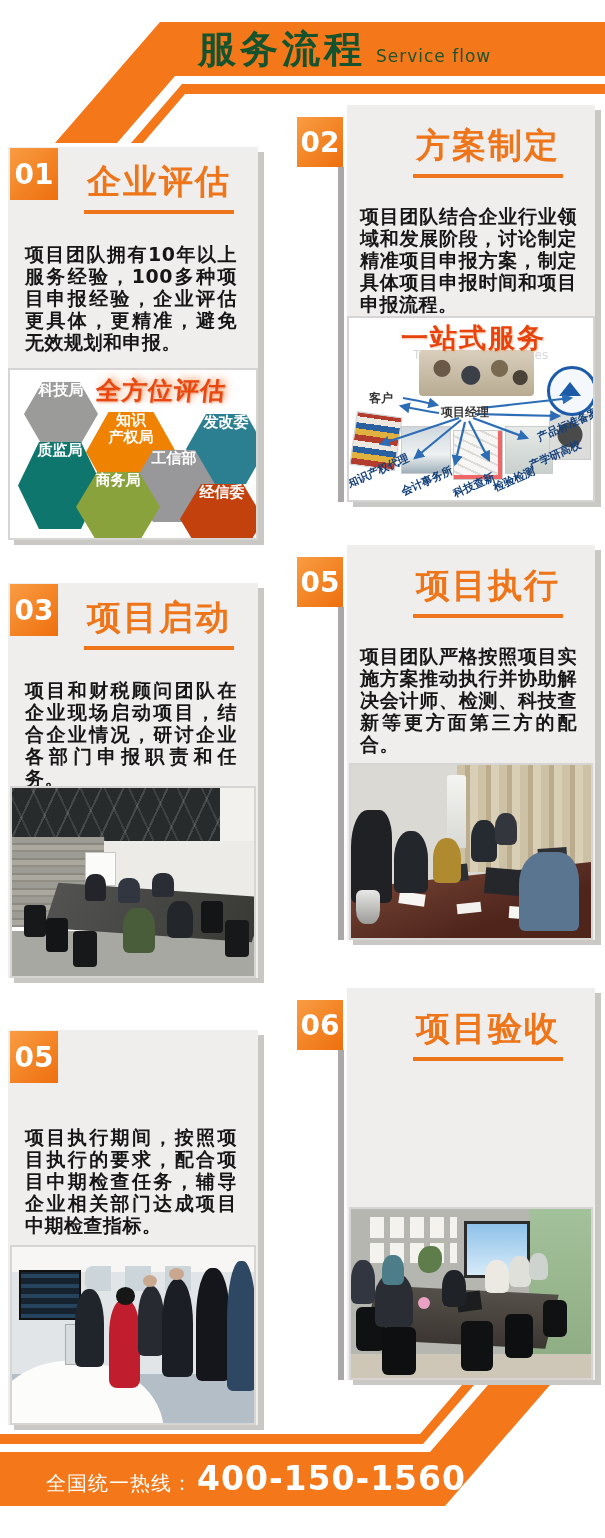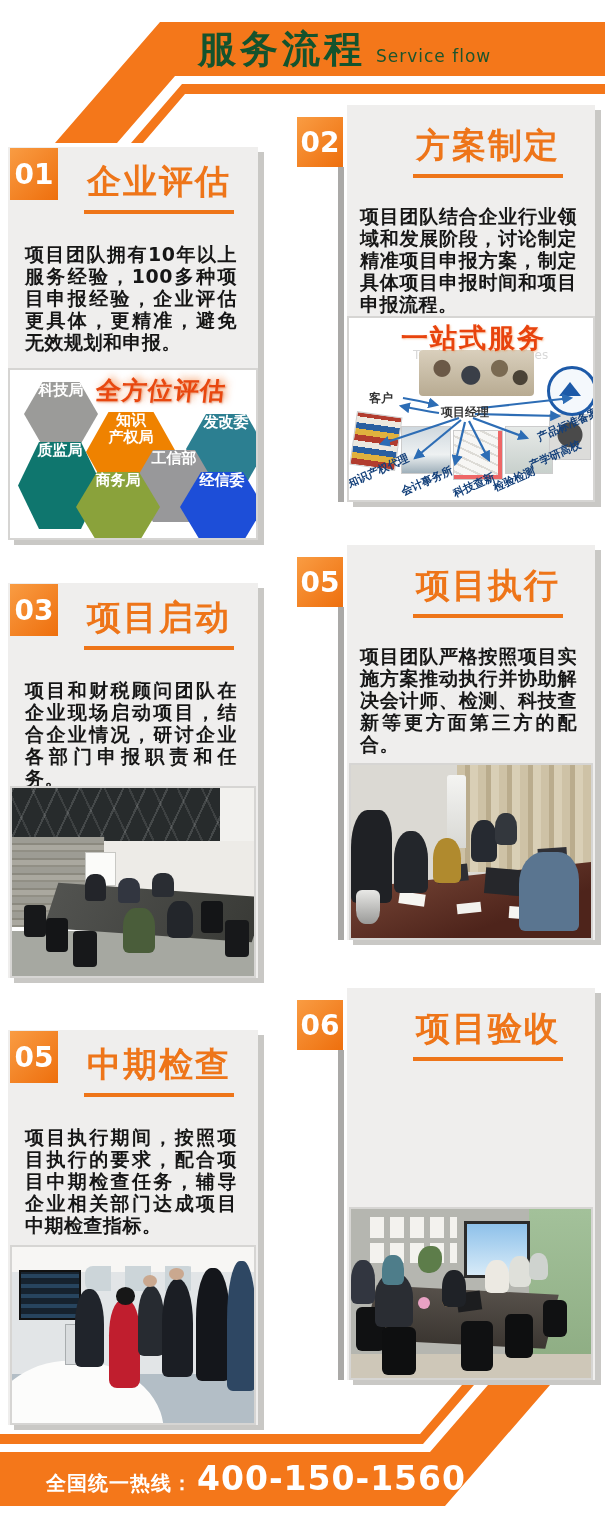--- a/index.html
+++ b/index.html
@@ -5,21 +5,21 @@
   html,body{margin:0;padding:0;background:#fff;}
   .page{position:relative;width:605px;height:1538px;background:#fff;overflow:hidden;
         font-family:"DejaVu Sans","Liberation Sans",sans-serif;}
   svg.deco{position:absolute;left:0;display:block;}
 
   
   .banner-text{position:absolute;left:198px;top:28px;display:flex;align-items:baseline;gap:10px;color:#14532d;white-space:nowrap;}
   .banner-title{font-size:38px;font-weight:700;letter-spacing:4px;line-height:42px;}
   .banner-sub{font-size:17px;font-weight:400;letter-spacing:1px;opacity:.96;}
   .footer-text{position:absolute;left:46px;top:1459px;display:flex;align-items:baseline;gap:4px;color:#fff;white-space:nowrap;}
-  .hotline-label{font-size:20px;font-weight:700;letter-spacing:1px;}
+  .hotline-label{font-size:20px;font-weight:400;letter-spacing:1px;}
   .hotline-number{font-size:33px;font-weight:700;letter-spacing:1px;}
 
   
   .card{position:absolute;background:#efeeed;box-shadow:6px 5px 0 #c9c8c5;}
   .card.left{left:8px;width:250px;}
   .card.right{left:347px;width:248px;}
   .badge{position:absolute;width:48px;height:52px;background:linear-gradient(135deg,#f99c43,#ee6f0d);
          color:#fff;font-size:28px;font-weight:700;display:flex;align-items:center;justify-content:center;}
   .card.left .badge{left:2px;top:1px;}
   .card.right .badge{left:-50px;top:12px;width:46px;height:50px;}
@@ -96,21 +96,21 @@
         </div>
       <div class="hex" style="left: 8px; top: 72px; width: 84px; height: 87px; background: #0f766e;">
           <span>质监局</span>
         </div>
       <div class="hex" style="left: 122px; top: 80px; width: 84px; height: 72px; background: rgb(152, 152, 154);">
           <span>工信部</span>
         </div>
       <div class="hex" style="left: 66px; top: 102px; width: 84px; height: 70px; background: rgb(138, 162, 59);">
           <span>商务局</span>
         </div>
-      <div class="hex" style="left: 170px; top: 102px; width: 84px; height: 70px; background: #1d4ed8;">
+      <div class="hex" style="left: 170px; top: 114px; width: 84px; height: 70px; background: #c2410c;">
           <span>经信委</span>
         </div>
     </div>
   </section>
 
   <section class="card right" style="top:105px;height:397px">
     <div class="badge">
         <span>02</span>
       </div>
     <div class="connector"></div>
@@ -221,24 +221,20 @@
       <div class="s" style="left:60%;top:28%;width:9%;height:18%;background:#33373d;border-radius:45% 45% 6px 6px"></div>
       <div class="s" style="left:70%;top:50%;width:25%;height:46%;background:#5a7590;border-radius:40% 35% 6px 6px"></div>
       <div class="s" style="left:2%;top:72%;width:10%;height:20%;background:linear-gradient(#e8e8e6,#9a9a98);border-radius:6px 6px 40% 40%"></div>
     </div>
   </section>
 
   <section class="card left" style="top:1030px;height:395px">
     <div class="badge">
         <span>05</span>
       </div>
-    <div class="titlebox">
-      <h2 class="step-title">中期检查</h2>
-      <div class="underline"></div>
-    </div>
     <p class="body">项目执行期间，按照项目执行的要求，配合项目中期检查任务，辅导企业相关部门达成项目中期检查指标。</p>
     <div class="media" style="left:2px;right:2px;top:215px;bottom:0;background:#e2e5e7">
       <div class="s" style="left:0;right:0;top:0;height:14%;background:#f7f6f4"></div>
       <div class="s" style="left:30%;top:11%;width:46%;height:14%;background:repeating-linear-gradient(90deg,#ccd5d9 0 26px,transparent 26px 40px);border-radius:8px"></div>
       <div class="s" style="left:3%;top:13%;width:24%;height:26%;background:repeating-linear-gradient(0deg,#27445e 0 4px,#16222e 4px 10px);border:2px solid #111"></div>
       <div class="s" style="left:0;bottom:0;width:100%;height:28%;background:#b3bec6"></div>
       <div class="s" style="left:-10%;bottom:-24%;width:72%;height:60%;background:#fcfcfb;border-radius:45% 55% 8px 8px/60% 70% 8px 8px;transform:rotate(-5deg);box-shadow:0 6px 0 #c8ccd0"></div>
       <div class="s" style="left:22%;top:44%;width:10%;height:22%;background:#d9dcde;border:1px solid #a9adaf"></div>
       <div class="s" style="left:26%;top:24%;width:12%;height:44%;background:#20242b;border-radius:45% 45% 6px 6px"></div>
       <div class="s" style="left:40%;top:30%;width:13%;height:50%;background:#c01e2e;border-radius:40% 40% 8px 8px"></div>

